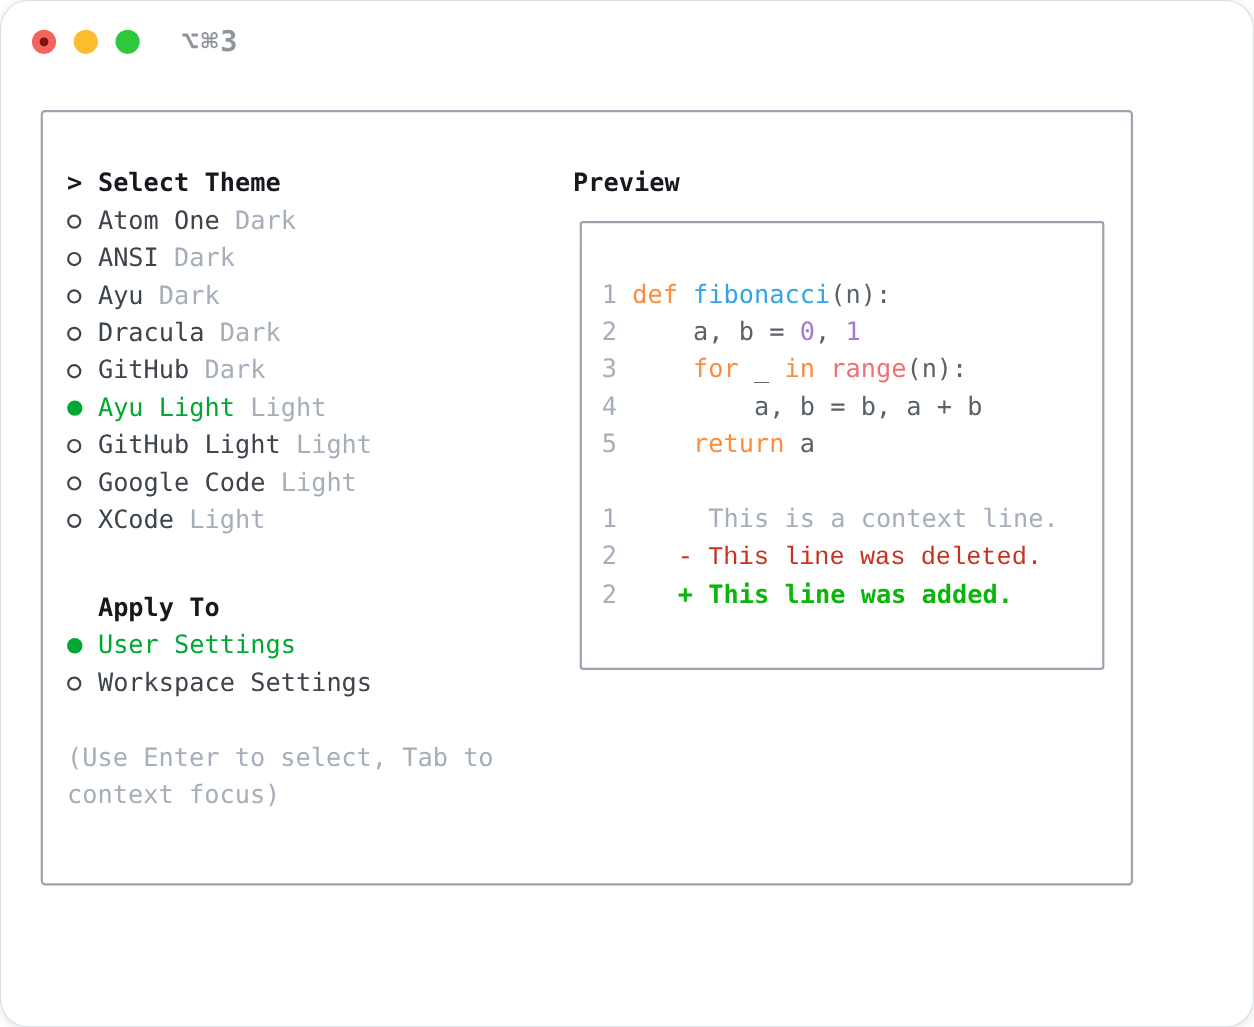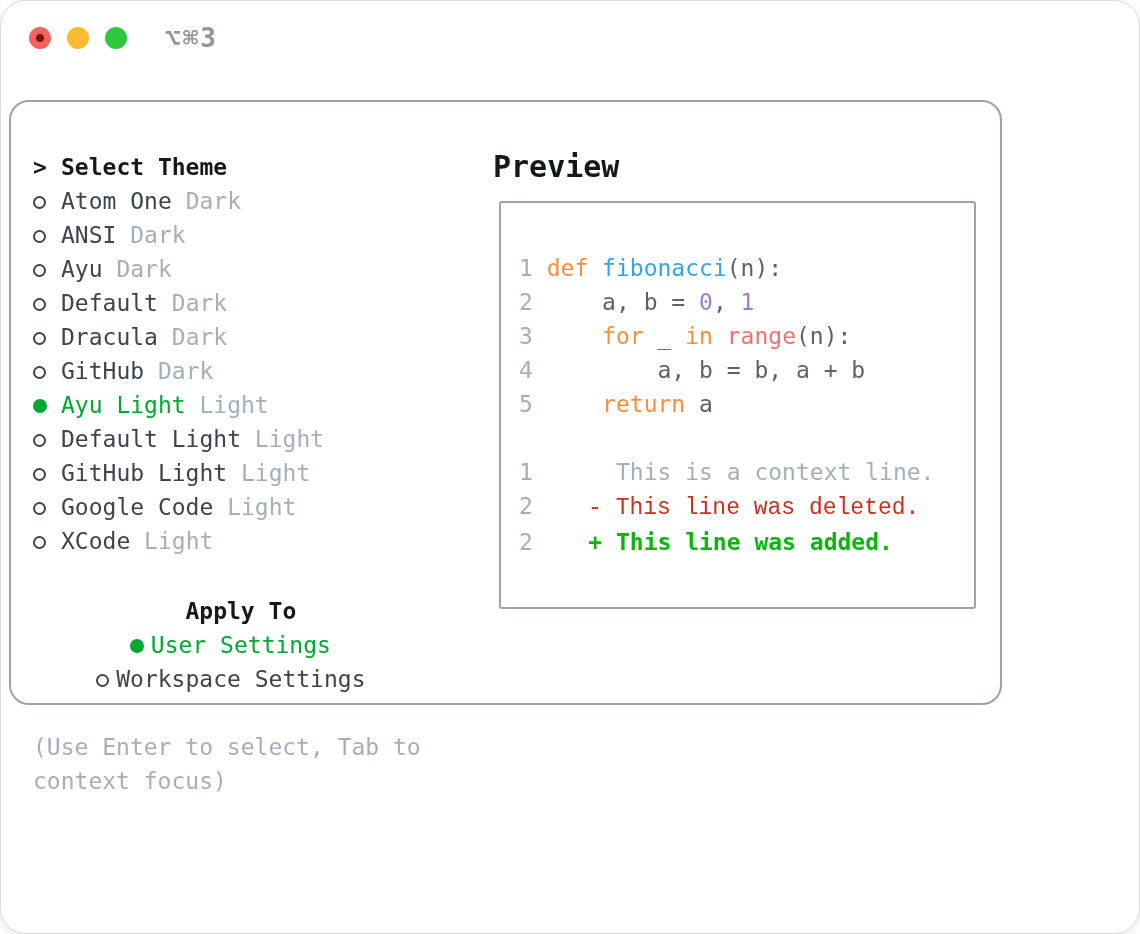--- a/index.html
+++ b/index.html
@@ -21,43 +21,43 @@
   .tl-dot.red::after{content:"";position:absolute;left:7px;top:7px;width:8px;height:8px;border-radius:50%;background:var(--c-traffic_red_dot);}
   .tl-dot.yellow{left:66px;background:var(--c-traffic_yellow);}
   .tl-dot.green{left:104px;background:var(--c-traffic_green);}
   .window-title{
     position:absolute;left:164px;top:22px;
     font-size:26px;font-weight:bold;line-height:30px;
     color:var(--c-title);letter-spacing:2px;
   }
   
   .panel{
-    position:absolute;left:8px;top:99px;width:993px;height:605px;
-    border:2px solid var(--c-border);border-radius:20px;
+    position:absolute;left:36px;top:99px;width:993px;height:705px;
+    border:2px solid var(--c-border);border-radius:4px;
     background:#ffffff;
   }
   .row{white-space:pre;line-height:34px;font-size:23px;color:var(--c-text);}
   
   .left-col{position:absolute;left:22px;top:48px;}
   .marker{display:inline-block;width:28px;vertical-align:baseline;}
   .prompt{font-weight:bold;color:var(--c-heading);}
   .list-header{font-weight:bold;color:var(--c-heading);}
   .radio{display:inline-block;width:13px;height:13px;border:2px solid var(--c-text);border-radius:50%;}
   .selected .radio{width:14px;height:14px;border:none;background:var(--c-green);}
   .opt-name{color:var(--c-text);}
   .selected .opt-name{color:var(--c-green);}
   .opt-variant{color:var(--c-muted);margin-left:1ch;}
-  .apply-block{margin-top:36px;text-align:center;}
+  .apply-block{margin-top:46px;}
   .apply-header{font-weight:bold;color:var(--c-heading);padding-left:28px;}
   .help-block{margin-top:34px;}
   .help-line{color:var(--c-muted);}
   
   .preview-header{
     position:absolute;left:482px;top:48px;
-    font-size:30px;line-height:34px;font-weight:bold;color:var(--c-heading);
+    font-size:23px;line-height:34px;font-weight:bold;color:var(--c-heading);
   }
   .preview-box{
     position:absolute;left:488px;top:99px;width:477px;height:408px;
     border:2px solid var(--c-border);border-radius:3px;
     padding:48px 0 0 18px;
     overflow:hidden;
   }
   .code-line{white-space:pre;line-height:34px;font-size:23px;min-height:34px;}
   .tok-ln{color:var(--c-muted);}
   .tok-code{color:var(--c-code_text);}
@@ -83,25 +83,23 @@
 
   <div class="panel">
 
     <div class="left-col">
       <div class="row"><span class="marker prompt">&gt;</span><span class="list-header">Select Theme</span></div>
 
       <div id="theme-items">
           <div class="row option-row"><span class="marker"><span class="radio"></span></span><span class="opt-name">Atom One</span><span class="opt-variant">Dark</span></div>
           <div class="row option-row"><span class="marker"><span class="radio"></span></span><span class="opt-name">ANSI</span><span class="opt-variant">Dark</span></div>
           <div class="row option-row"><span class="marker"><span class="radio"></span></span><span class="opt-name">Ayu</span><span class="opt-variant">Dark</span></div>
-          <div class="row option-row"><span class="marker"><span class="radio"></span></span><span class="opt-name">Default</span><span class="opt-variant">Dark</span></div>
           <div class="row option-row"><span class="marker"><span class="radio"></span></span><span class="opt-name">Dracula</span><span class="opt-variant">Dark</span></div>
           <div class="row option-row"><span class="marker"><span class="radio"></span></span><span class="opt-name">GitHub</span><span class="opt-variant">Dark</span></div>
           <div class="row option-row selected"><span class="marker"><span class="radio"></span></span><span class="opt-name">Ayu Light</span><span class="opt-variant">Light</span></div>
-          <div class="row option-row"><span class="marker"><span class="radio"></span></span><span class="opt-name">Default Light</span><span class="opt-variant">Light</span></div>
           <div class="row option-row"><span class="marker"><span class="radio"></span></span><span class="opt-name">GitHub Light</span><span class="opt-variant">Light</span></div>
           <div class="row option-row"><span class="marker"><span class="radio"></span></span><span class="opt-name">Google Code</span><span class="opt-variant">Light</span></div>
           <div class="row option-row"><span class="marker"><span class="radio"></span></span><span class="opt-name">XCode</span><span class="opt-variant">Light</span></div>
         </div>
 
       <div class="apply-block">
         <div class="row apply-header">Apply To</div>
         <div id="apply-items">
             <div class="row option-row selected"><span class="marker"><span class="radio"></span></span><span class="opt-name">User Settings</span></div>
             <div class="row option-row"><span class="marker"><span class="radio"></span></span><span class="opt-name">Workspace Settings</span></div>

